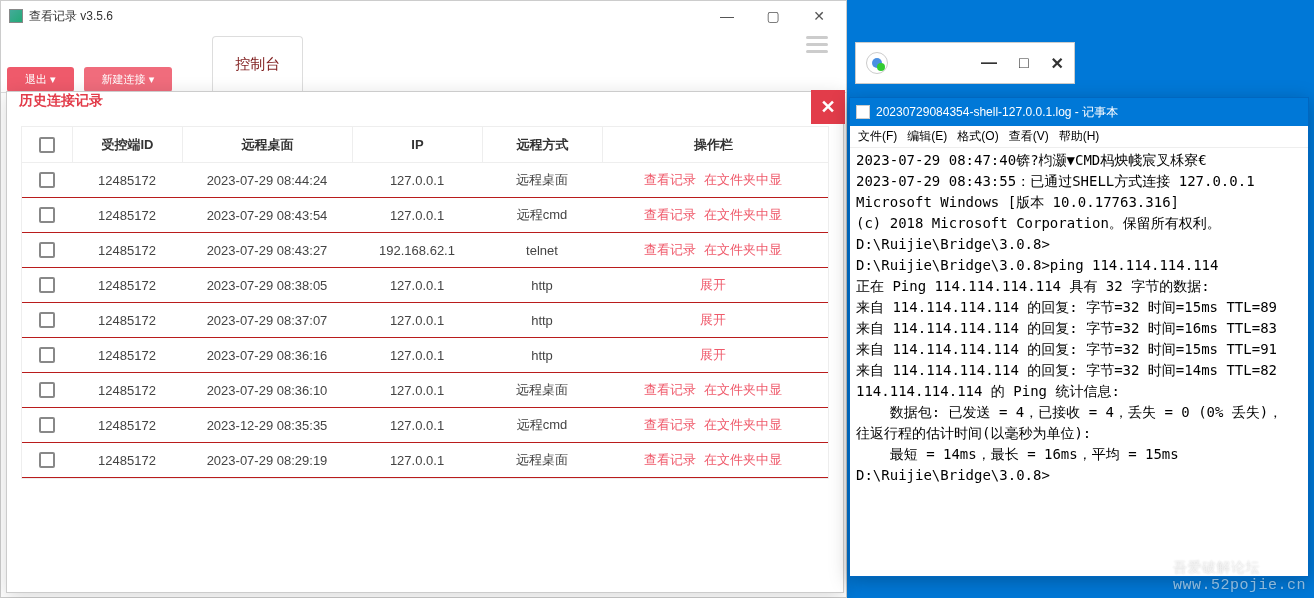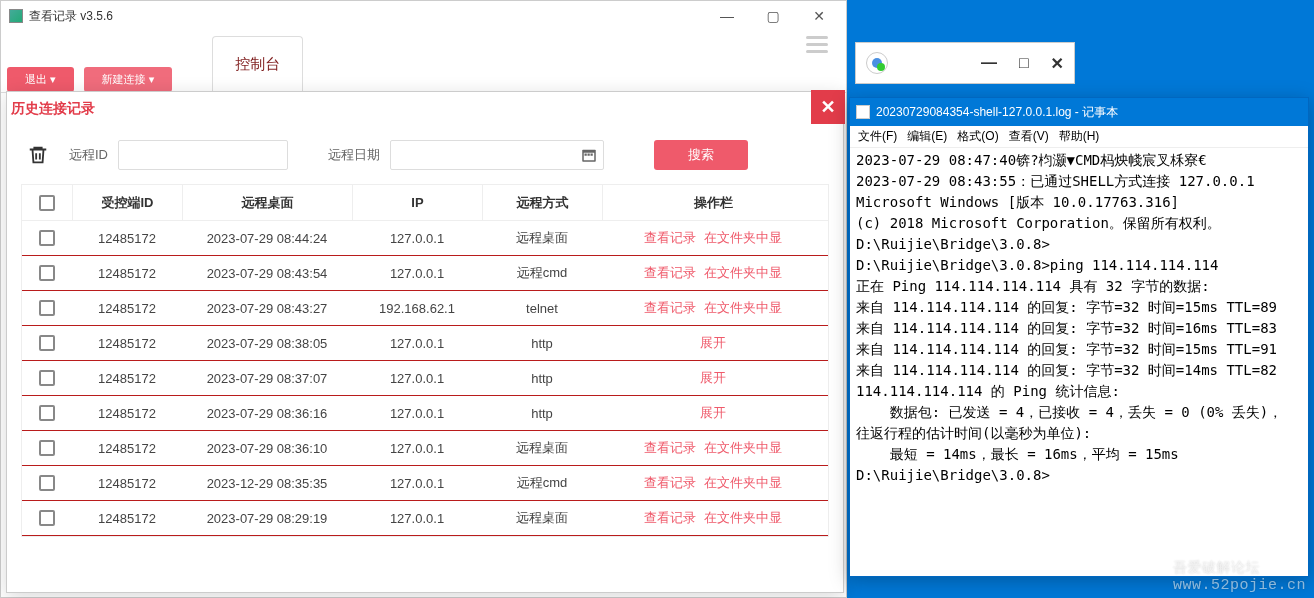--- a/index.html
+++ b/index.html
@@ -16,21 +16,21 @@
 .hamburger-lines { width: 22px; display: flex; flex-direction: column; gap: 4px; }
 .hamburger-lines div { height: 3px; background: #ccc; border-radius: 2px; }
 
 .tabs-row { display: flex; align-items: flex-end; gap: 10px; padding: 4px 6px 0 6px; height: 36px; border-bottom: 1px solid #ddd; }
 .dropdown-btn { background: #ef5a6b; color: #fff; padding: 5px 18px; border-radius: 3px; font-size: 11px; position: relative; }
 .dropdown-btn.solid { background: #f06c7c; }
 .tab-console { border: 1px solid #ddd; border-bottom: none; padding: 18px 22px; border-radius: 4px 4px 0 0; font-size: 15px; color: #7f1d1d; background: #fff; margin-left: 30px; }
 
 
 .modal { position: absolute; left: 6px; top: 91px; width: 838px; height: 502px; background: #fff; border: 1px solid #ccc; box-shadow: 0 4px 18px rgba(0,0,0,0.15); }
-.modal-title { position: relative; height: 34px; display: flex; align-items: center; padding-left: 4px; font-size: 14px; font-weight: bold; color: #e23c4a; }
+.modal-title { position: relative; height: 34px; display: flex; align-items: flex-start; padding-left: 12px; font-size: 14px; font-weight: bold; color: #e23c4a; }
 .modal-close { position: absolute; right: -2px; top: -2px; width: 34px; height: 34px; background: #e23c4a; color: #fff; display: flex; align-items: center; justify-content: center; font-size: 18px; font-weight: bold; }
 
 .search-row { display: flex; align-items: center; gap: 10px; padding: 14px 18px; }
 .trash-icon { width: 26px; height: 26px; display: flex; align-items: center; justify-content: center; }
 .trash-icon svg { width: 22px; height: 22px; }
 .search-label { font-size: 13px; color: #666; margin-left: 8px; }
 .search-input { border: 1px solid #ddd; height: 30px; width: 170px; padding: 0 8px; border-radius: 2px; }
 .date-input-wrap { position: relative; }
 .date-input { border: 1px solid #ddd; height: 30px; width: 214px; padding: 0 8px; border-radius: 2px; }
 .date-icon { position: absolute; right: 6px; top: 6px; width: 18px; height: 18px; }
@@ -95,41 +95,20 @@
     <div class="dropdown-btn"><span>退出</span> <span>▾</span></div>
     <div class="dropdown-btn solid"><span>新建连接</span> <span>▾</span></div>
     <div class="tab-console">控制台</div>
   </div>
 </div>
 
 <div class="modal">
   <div class="modal-title">
     <span>历史连接记录</span>
     <div class="modal-close">✕</div>
-  </div>
-  <div class="search-row">
-    <div class="trash-icon">
-      <svg viewBox="0 0 24 24" fill="none" stroke="#333" stroke-width="2">
-          <path d="M3 6h18M8 6V4h8v2M6 6l1 14h10l1-14M10 10v7M14 10v7"></path>
-        </svg>
-    </div>
-    <span class="search-label">远程ID</span>
-    <input class="search-input" type="text" style="">
-    <span class="search-label" style="margin-left:30px">远程日期</span>
-    <div class="date-input-wrap">
-      <input class="date-input" type="text" style="">
-      <svg class="date-icon" viewBox="0 0 24 24" fill="#555">
-          <rect x="3" y="5" width="18" height="16" rx="1" fill="#666"></rect>
-          <rect x="5" y="9" width="14" height="10" fill="#fff"></rect>
-          <rect x="6" y="10" width="3" height="3" fill="#666"></rect>
-          <rect x="10" y="10" width="3" height="3" fill="#666"></rect>
-          <rect x="14" y="10" width="3" height="3" fill="#666"></rect>
-        </svg>
-    </div>
-    <button class="search-btn">搜索</button>
   </div>
 
   <div class="grid">
     <div class="grid-header">
       <div class="col-check">
           <div class="checkbox"></div>
         </div>
       <div class="col-id col-sep">受控端ID</div>
       <div class="col-time col-sep">远程桌面</div>
       <div class="col-ip col-sep">IP</div>

